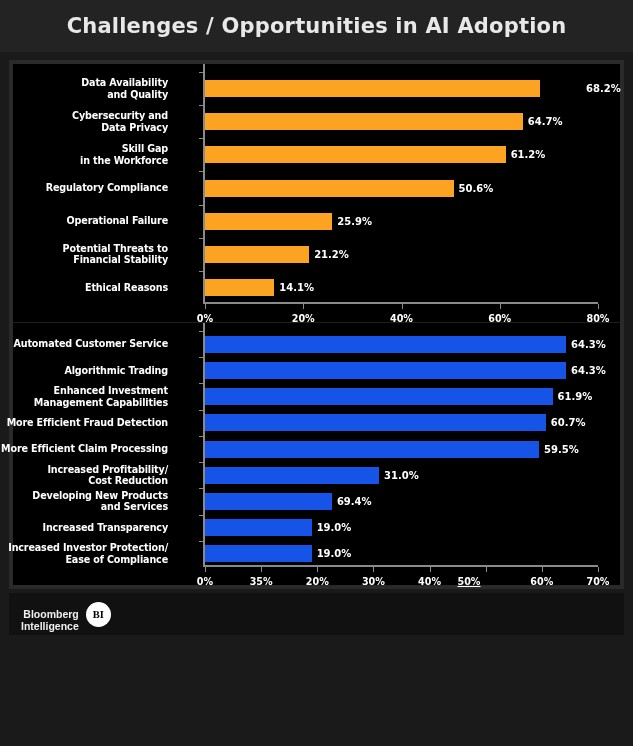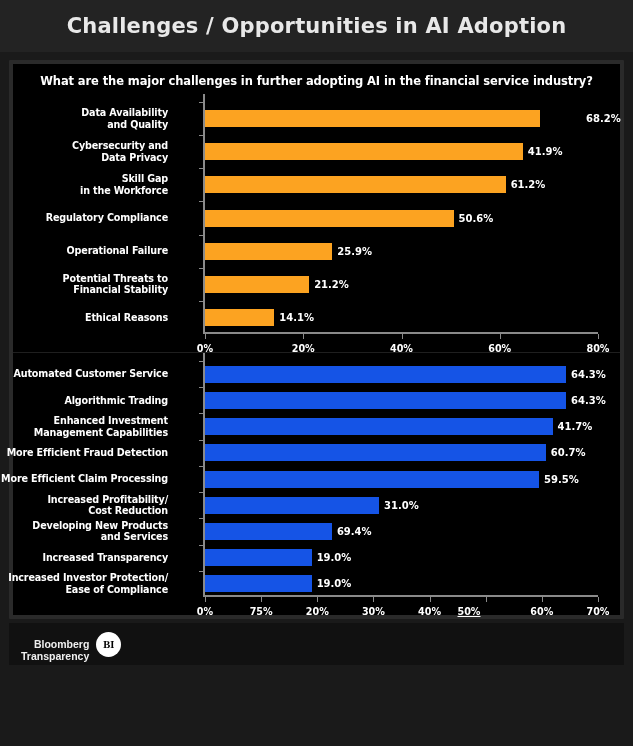--- a/index.html
+++ b/index.html
@@ -201,38 +201,37 @@
 <body>
 
 <div class="header">
   <div class="header-title">Challenges / Opportunities in AI Adoption</div>
 </div>
 
 <div class="panel-outer">
   <div class="panel-inner">
 
     <div class="chart-block">
-      <div class="chart-title">What are the major challenges in further adopting AI in the financial service industry?</div>
       <div class="plot plot1" id="plot1">
         <div class="axis-y"></div>
         <div class="axis-x"></div>
       <div class="ytick" style="top: 8px;"></div>
           <div class="cat-label" style="top: 13.0714px;">
             <div>Data Availability</div>
             <div>and Quality</div>
           </div>
           <div class="bar orange" style="top: 16.0714px; width: 335.033px;"></div>
           <div class="val-label" style="top: 16.0714px; left: 541px; margin-left: 32px;">68.2%</div>
           <div class="ytick" style="top: 41.1429px;"></div>
           <div class="cat-label" style="top: 46.2143px;">
             <div>Cybersecurity and</div>
             <div>Data Privacy</div>
           </div>
           <div class="bar orange" style="top: 49.2143px; width: 317.839px;"></div>
-          <div class="val-label" style="top: 49.2143px; left: 514.839px;">41.9%</div>
+          <div class="val-label" style="top: 49.2143px; left: 514.839px;">64.7%</div>
           <div class="ytick" style="top: 74.2857px;"></div>
           <div class="cat-label" style="top: 79.3571px;">
             <div>Skill Gap</div>
             <div>in the Workforce</div>
           </div>
           <div class="bar orange" style="top: 82.3571px; width: 300.645px;"></div>
           <div class="val-label" style="top: 82.3571px; left: 497.645px;">61.2%</div>
           <div class="ytick" style="top: 107.429px;"></div>
           <div class="cat-label" style="top: 118.25px;">
             <div>Regulatory Compliance</div>
@@ -288,21 +287,21 @@
             <div>Algorithmic Trading</div>
           </div>
           <div class="bar blue" style="top: 38.8333px; width: 360.999px;"></div>
           <div class="val-label" style="top: 38.8333px; left: 557.999px;">64.3%</div>
           <div class="ytick" style="top: 60.4444px;"></div>
           <div class="cat-label" style="top: 62.0556px;">
             <div>Enhanced Investment</div>
             <div>Management Capabilities</div>
           </div>
           <div class="bar blue" style="top: 65.0556px; width: 347.524px;"></div>
-          <div class="val-label" style="top: 65.0556px; left: 544.524px;">41.7%</div>
+          <div class="val-label" style="top: 65.0556px; left: 544.524px;">61.9%</div>
           <div class="ytick" style="top: 86.6667px;"></div>
           <div class="cat-label" style="top: 94.0278px;">
             <div>More Efficient Fraud Detection</div>
           </div>
           <div class="bar blue" style="top: 91.2778px; width: 340.787px;"></div>
           <div class="val-label" style="top: 91.2778px; left: 537.787px;">60.7%</div>
           <div class="ytick" style="top: 112.889px;"></div>
           <div class="cat-label" style="top: 120.25px;">
             <div>More Efficient Claim Processing</div>
           </div>
@@ -331,21 +330,21 @@
           <div class="ytick" style="top: 217.778px;"></div>
           <div class="cat-label" style="top: 219.389px;">
             <div>Increased Investor Protection/</div>
             <div>Ease of Compliance</div>
           </div>
           <div class="bar blue" style="top: 222.389px; width: 106.671px;"></div>
           <div class="val-label" style="top: 222.389px; left: 303.671px;">19.0%</div>
           <div class="tick" style="left: 192px;"></div>
           <div class="tick-label" style="left: 192px;">0%</div>
           <div class="tick" style="left: 248.143px;"></div>
-          <div class="tick-label" style="left: 248.143px;">75%</div>
+          <div class="tick-label" style="left: 248.143px;">35%</div>
           <div class="tick" style="left: 304.286px;"></div>
           <div class="tick-label" style="left: 304.286px;">20%</div>
           <div class="tick" style="left: 360.429px;"></div>
           <div class="tick-label" style="left: 360.429px;">30%</div>
           <div class="tick" style="left: 416.571px;"></div>
           <div class="tick-label" style="left: 416.571px;">40%</div>
           <div class="tick" style="left: 472.714px;"></div>
           <div class="tick-label" style="left: 456px; text-decoration: underline;">50%</div>
           <div class="tick" style="left: 528.857px;"></div>
           <div class="tick-label" style="left: 528.857px;">60%</div>
@@ -354,17 +353,17 @@
         </div>
     </div>
 
   </div>
 </div>
 
 <div class="footer">
   <div class="brand">
     <div class="brand-text">
       <div>Bloomberg</div>
-      <div>Transparency</div>
+      <div>Intelligence</div>
     </div>
     <div class="brand-badge">BI</div>
   </div>
 </div>
 
 </body></html>

